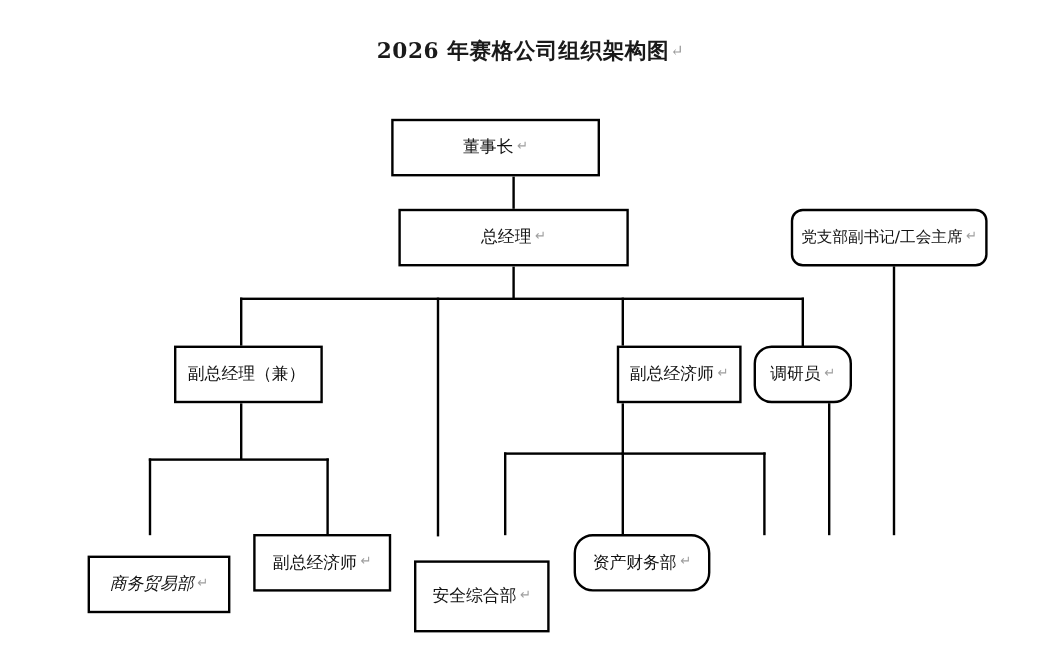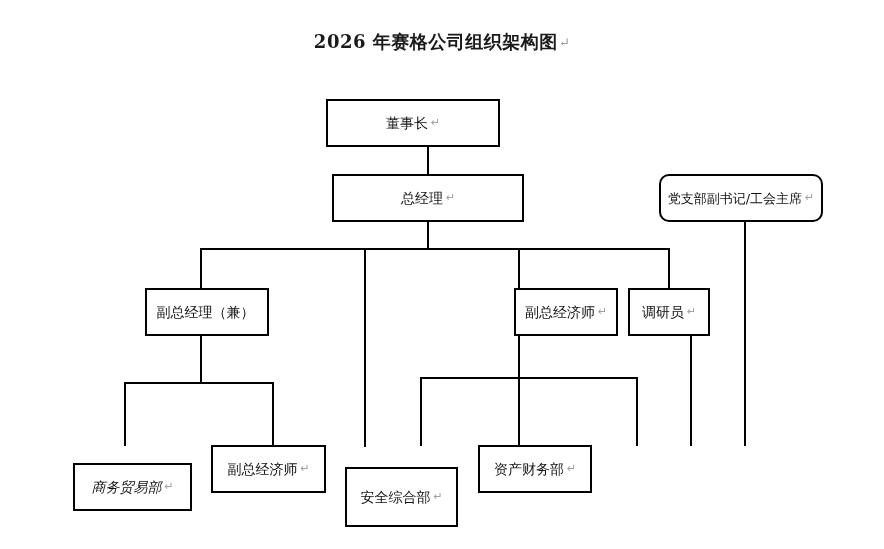--- a/index.html
+++ b/index.html
@@ -118,34 +118,34 @@
   </div>
 
   <div class="node" style="left:145px; top:288px; width:124px; height:48px;">
     <span class="label"><span>副总经理（兼）</span><span class="pilcrow"></span></span>
   </div>
 
   <div class="node" style="left:467px; top:288px; width:104px; height:48px;margin-left:47px;">
     <span class="label"><span>副总经济师</span><span class="pilcrow">↵</span></span>
   </div>
 
-  <div class="node" style="left:628px; top:288px; width:82px; height:48px;">
+  <div class="node" style="left:628px; top:288px; width:82px; height:48px;border-radius:15px;">
     <span class="label"><span>调研员</span><span class="pilcrow">↵</span></span>
   </div>
 
   <div class="node" style="left:73px; top:463px; width:119px; height:48px;font-style:italic;">
     <span class="label"><span>商务贸易部</span><span class="pilcrow">↵</span></span>
   </div>
 
   <div class="node" style="left:211px; top:445px; width:115px; height:48px;">
     <span class="label"><span>副总经济师</span><span class="pilcrow">↵</span></span>
   </div>
 
   <div class="node" style="left:345px; top:467px; width:113px; height:60px;">
     <span class="label"><span>安全综合部</span><span class="pilcrow">↵</span></span>
   </div>
 
-  <div class="node" style="left:478px; top:445px; width:114px; height:48px;">
+  <div class="node" style="left:478px; top:445px; width:114px; height:48px;border-radius:16px;">
     <span class="label"><span>资产财务部</span><span class="pilcrow">↵</span></span>
   </div>
 
 
 </div>
 
 </body></html>

